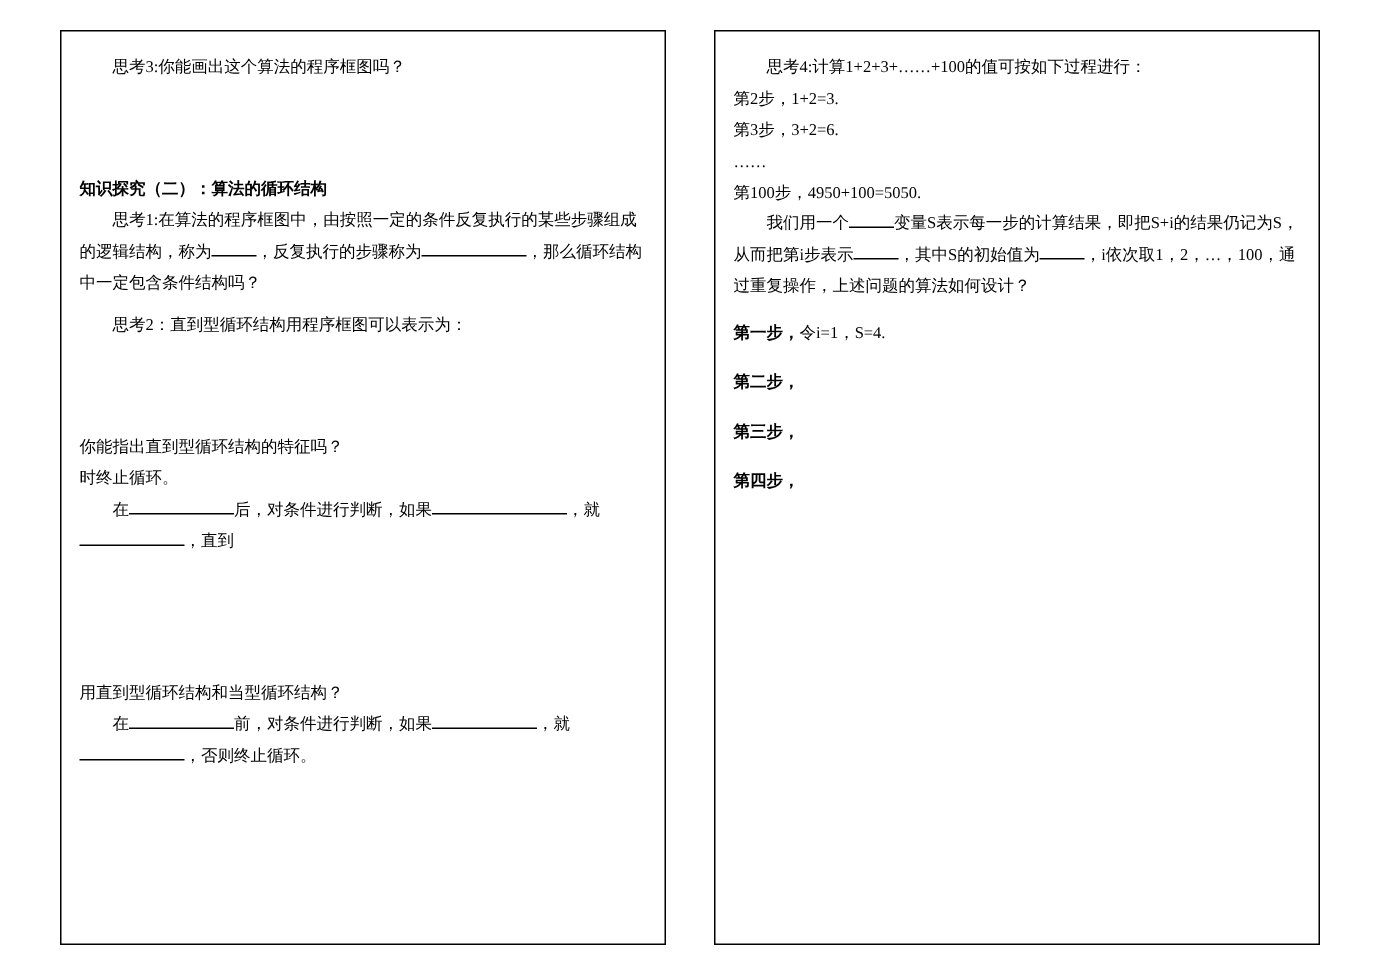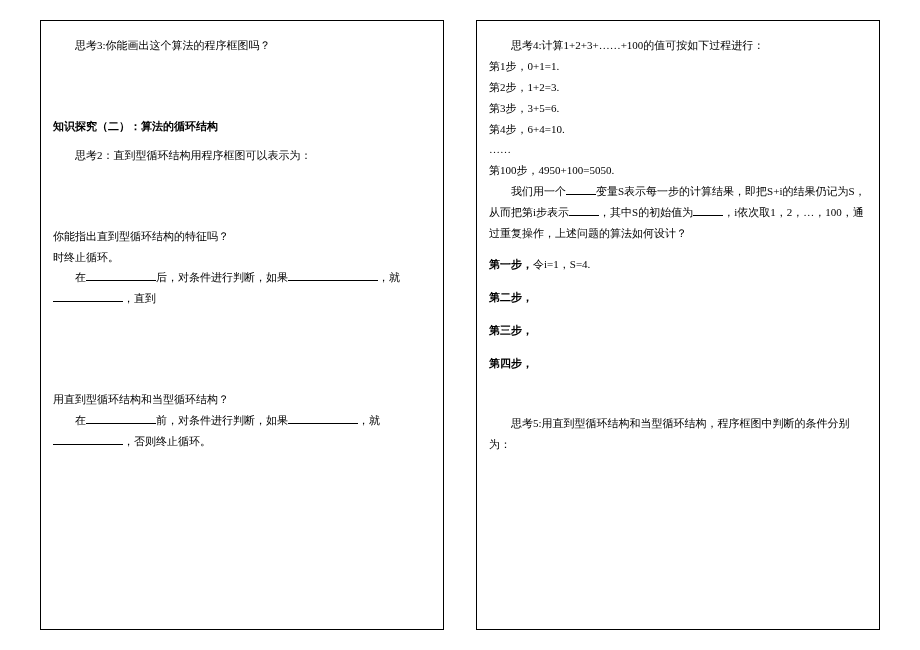--- a/index.html
+++ b/index.html
@@ -56,54 +56,54 @@
   </style>
 </head>
 <body>
 
 <div class="page">
   <div class="column">
     <div class="para">思考3:你能画出这个算法的程序框图吗？</div>
     <div class="spacer-lg"></div>
 
     <div class="section-title">知识探究（二）：算法的循环结构</div>
+    <div class="para">
+      <span>思考1:在算法的程序框图中，由按照一定的条件反复执行的某些步骤组成的逻辑结构，称为</span><span class="blank blank-sm"></span><span>，反复执行的步骤称为</span><span class="blank blank-md"></span><span>，那么循环结构中一定包含条件结构吗？</span>
+    </div>
     <div class="spacer" style="height:8px"></div>
     <div class="para">思考2：直到型循环结构用程序框图可以表示为：</div>
     <div class="spacer-lg"></div>
 
     <div>你能指出直到型循环结构的特征吗？</div>
     <div>时终止循环。</div>
     <div>
       <span style="display:inline-block;width:2em"></span><span>在</span><span class="blank blank-md"></span><span>后，对条件进行判断，如果</span><span class="blank blank-lg"></span><span>，就</span><span class="blank blank-md"></span><span>，直到</span>
     </div>
     <div class="spacer-lg" style="height:80px"></div>
 
     <div>用直到型循环结构和当型循环结构？</div>
     <div>
       <span style="display:inline-block;width:2em"></span><span>在</span><span class="blank blank-md"></span><span>前，对条件进行判断，如果</span><span class="blank blank-md"></span><span>，就</span><span class="blank blank-md"></span><span>，否则终止循环。</span>
     </div>
   </div>
 
   <div class="column">
     <div class="para">思考4:计算1+2+3+……+100的值可按如下过程进行：</div>
-    <div>第1步，0+1=1.</div>
     <div>第2步，1+2=3.</div>
-    <div>第3步，3+5=6.</div>
-    <div>第4步，6+4=10.</div>
+    <div>第3步，3+2=6.</div>
     <div>……</div>
     <div>第100步，4950+100=5050.</div>
     <div>
       <span style="display:inline-block;width:2em"></span><span>我们用一个</span><span class="blank blank-sm"></span><span>变量S表示每一步的计算结果，即把S+i的结果仍记为S，从而把第i步表示</span><span class="blank blank-sm"></span><span>，其中S的初始值为</span><span class="blank blank-sm"></span><span>，i依次取1，2，…，100，通过重复操作，上述问题的算法如何设计？</span>
     </div>
 
     <div class="spacer" style="height:10px"></div>
     <div><span class="bold">第一步，</span><span>令i=1，S=4.</span></div>
     <div class="spacer" style="height:12px"></div>
     <div class="bold">第二步，</div>
     <div class="spacer" style="height:12px"></div>
     <div class="bold">第三步，</div>
     <div class="spacer" style="height:12px"></div>
     <div class="bold">第四步，</div>
     <div class="spacer-md"></div>
 
-    <div class="para">思考5:用直到型循环结构和当型循环结构，程序框图中判断的条件分别为：</div>
   </div>
 </div>
 
 </body></html>

